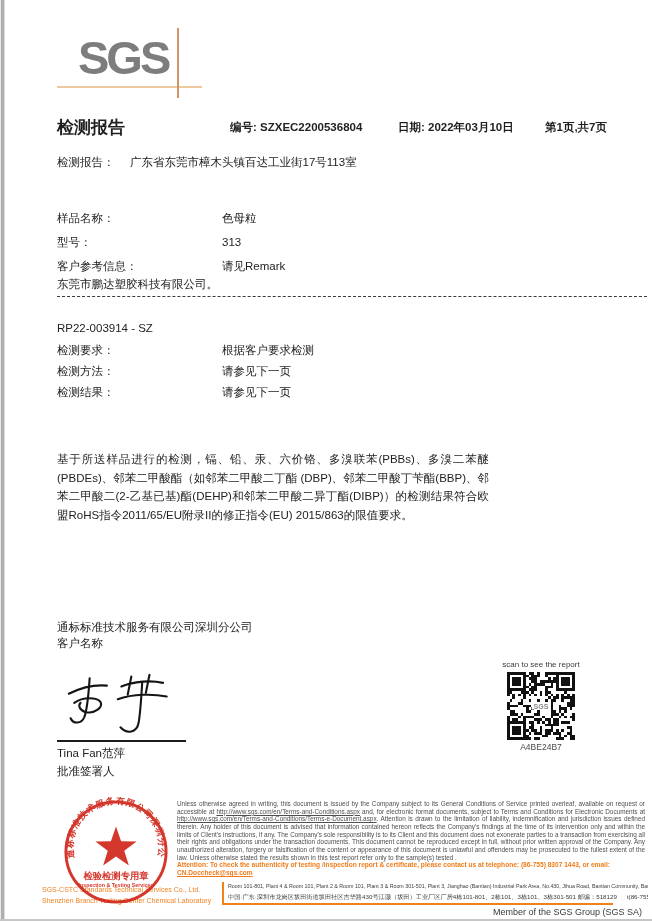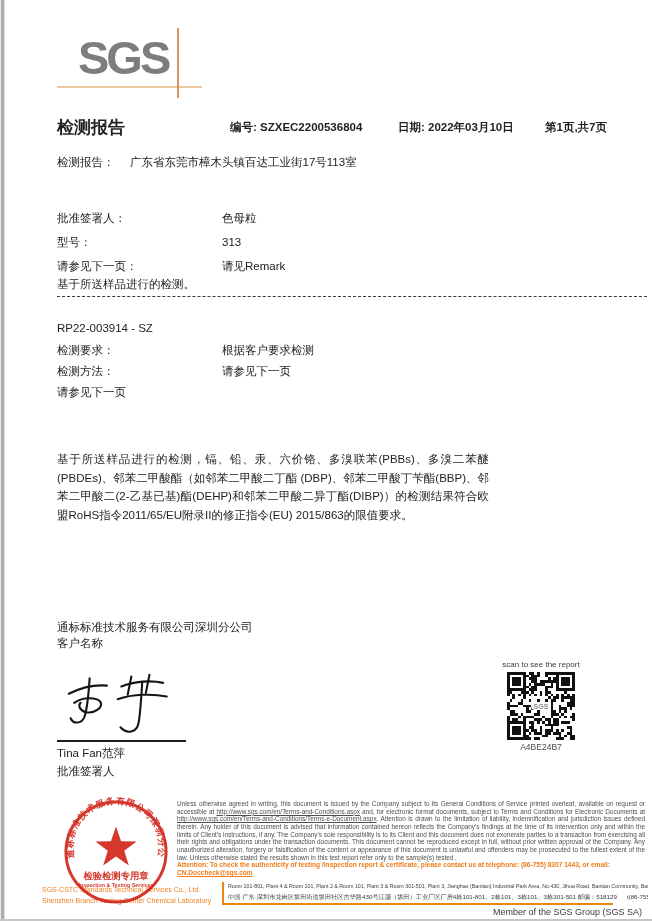--- a/index.html
+++ b/index.html
@@ -81,49 +81,50 @@
 
   <div class="rowset rs-client">
     <div class="irow">
       <span class="lbl w73">检测报告：</span>
       <span>广东省东莞市樟木头镇百达工业街17号113室</span>
     </div>
   </div>
 
   <div class="rowset rs-sample">
     <div class="irow">
-      <span class="lbl w165">批准签署人：</span>
+      <span class="lbl w165">样品名称：</span>
       <span>色母粒</span>
     </div>
     <div class="irow">
       <span class="lbl w165">型号：</span>
       <span>313</span>
     </div>
     <div class="irow">
-      <span class="lbl w165">请参见下一页：</span>
+      <span class="lbl w165">客户参考信息：</span>
       <span>请见Remark</span>
     </div>
   </div>
 
-  <div class="note-line">基于所送样品进行的检测。</div>
+  <div class="note-line">东莞市鹏达塑胶科技有限公司。</div>
   <div class="dashed-sep"></div>
 
   <div class="rowset rs-job">
     <div class="irow">
       <span>RP22-003914 - SZ</span>
     </div>
     <div class="irow">
       <span class="lbl w165">检测要求：</span>
       <span>根据客户要求检测</span>
     </div>
     <div class="irow">
       <span class="lbl w165">检测方法：</span>
       <span>请参见下一页</span>
     </div>
     <div class="irow">
+      <span class="lbl w165">检测结果：</span>
       <span>请参见下一页</span>
     </div>
   </div>
 
   <div class="rowset rs-concl">
     <span class="concl-text">基于所送样品进行的检测，镉、铅、汞、六价铬、多溴联苯(PBBs)、多溴二苯醚(PBDEs)、邻苯二甲酸酯（如邻苯二甲酸二丁酯 (DBP)、邻苯二甲酸丁苄酯(BBP)、邻苯二甲酸二(2-乙基已基)酯(DEHP)和邻苯二甲酸二异丁酯(DIBP)）的检测结果符合欧盟RoHS指令2011/65/EU附录II的修正指令(EU) 2015/863的限值要求。</span>
   </div>
 
   <div class="sig-company">通标标准技术服务有限公司深圳分公司</div>
   <div class="sig-auth">客户名称</div>

